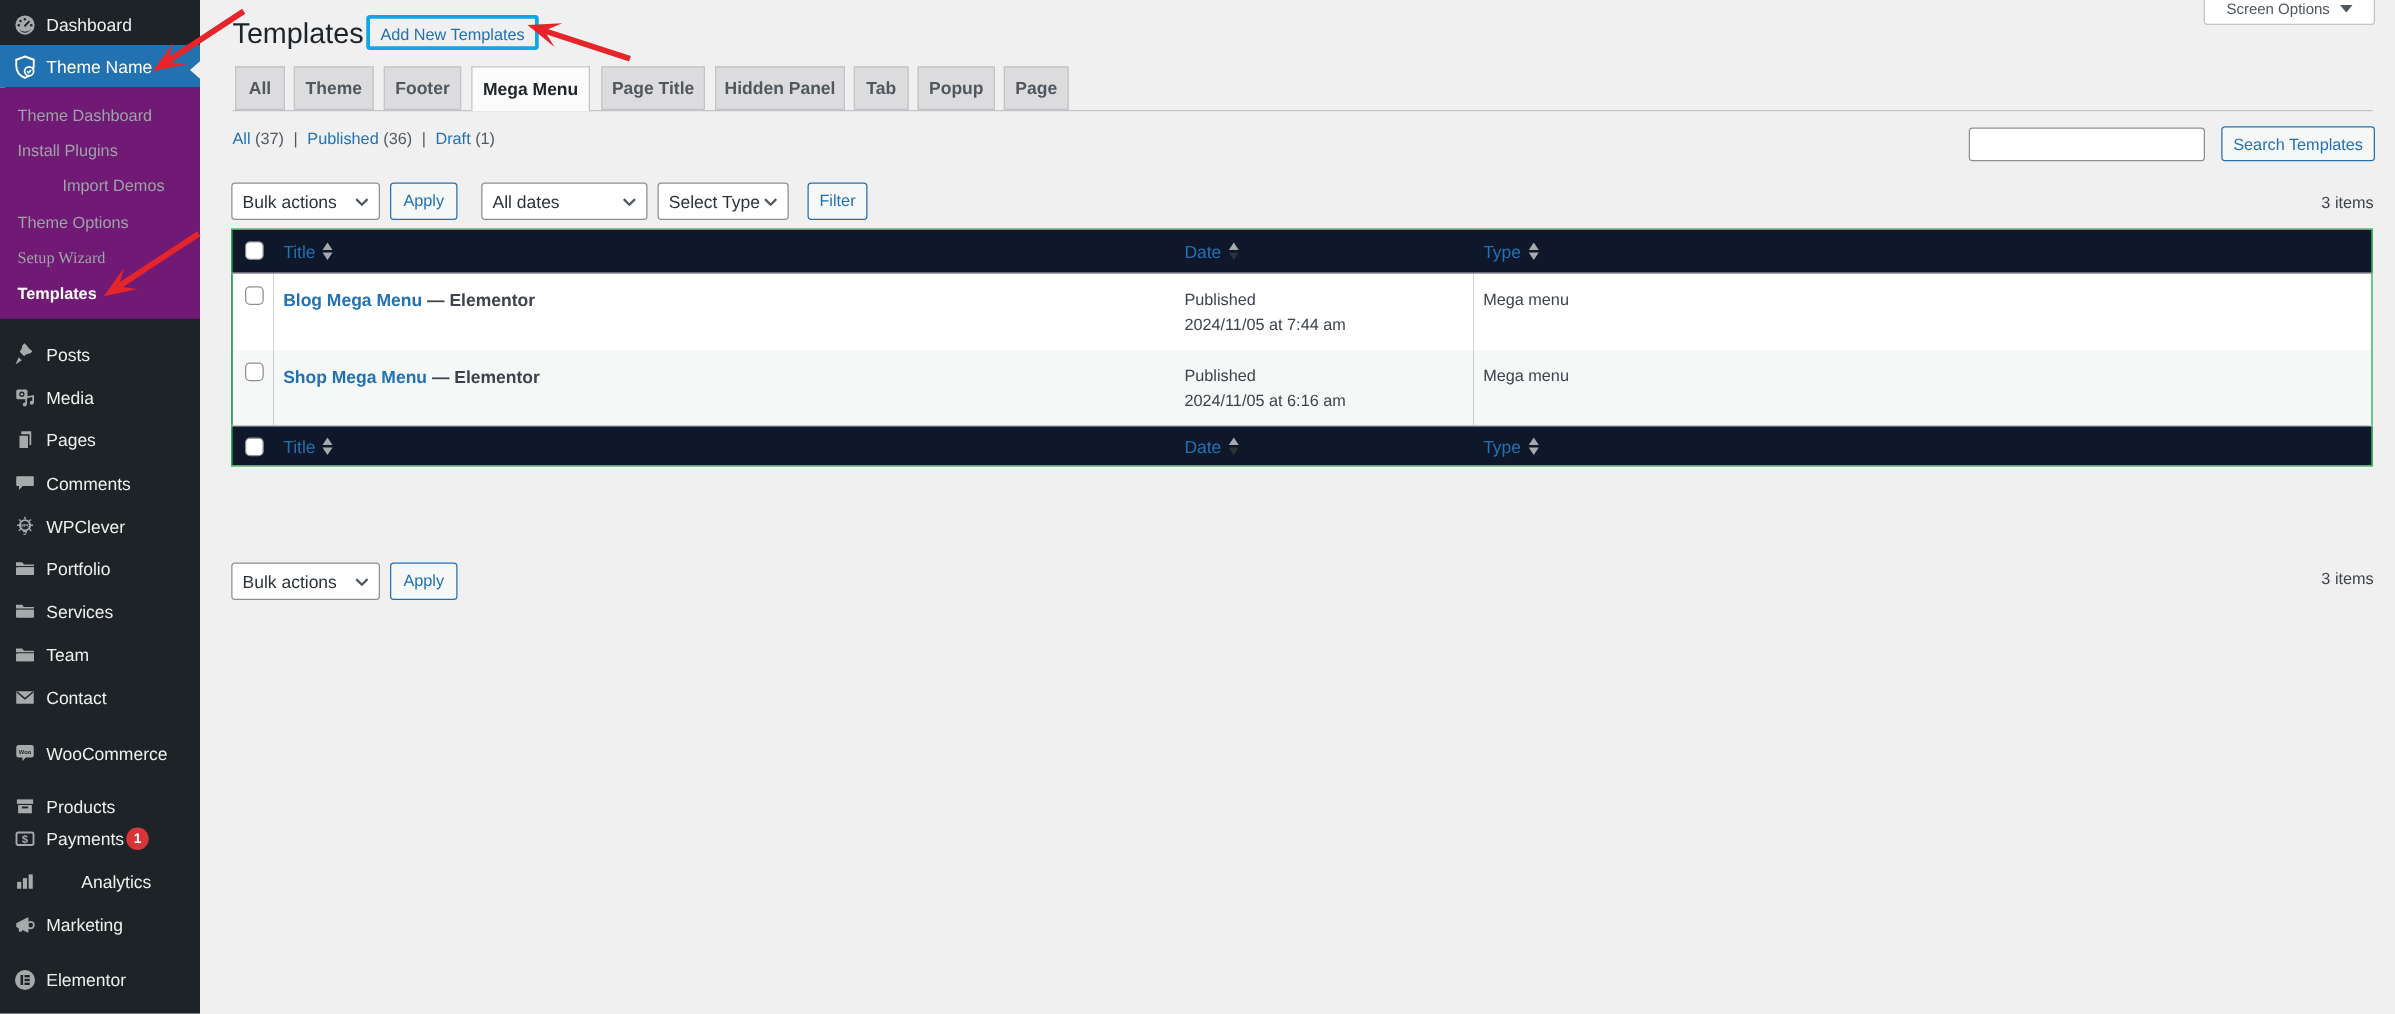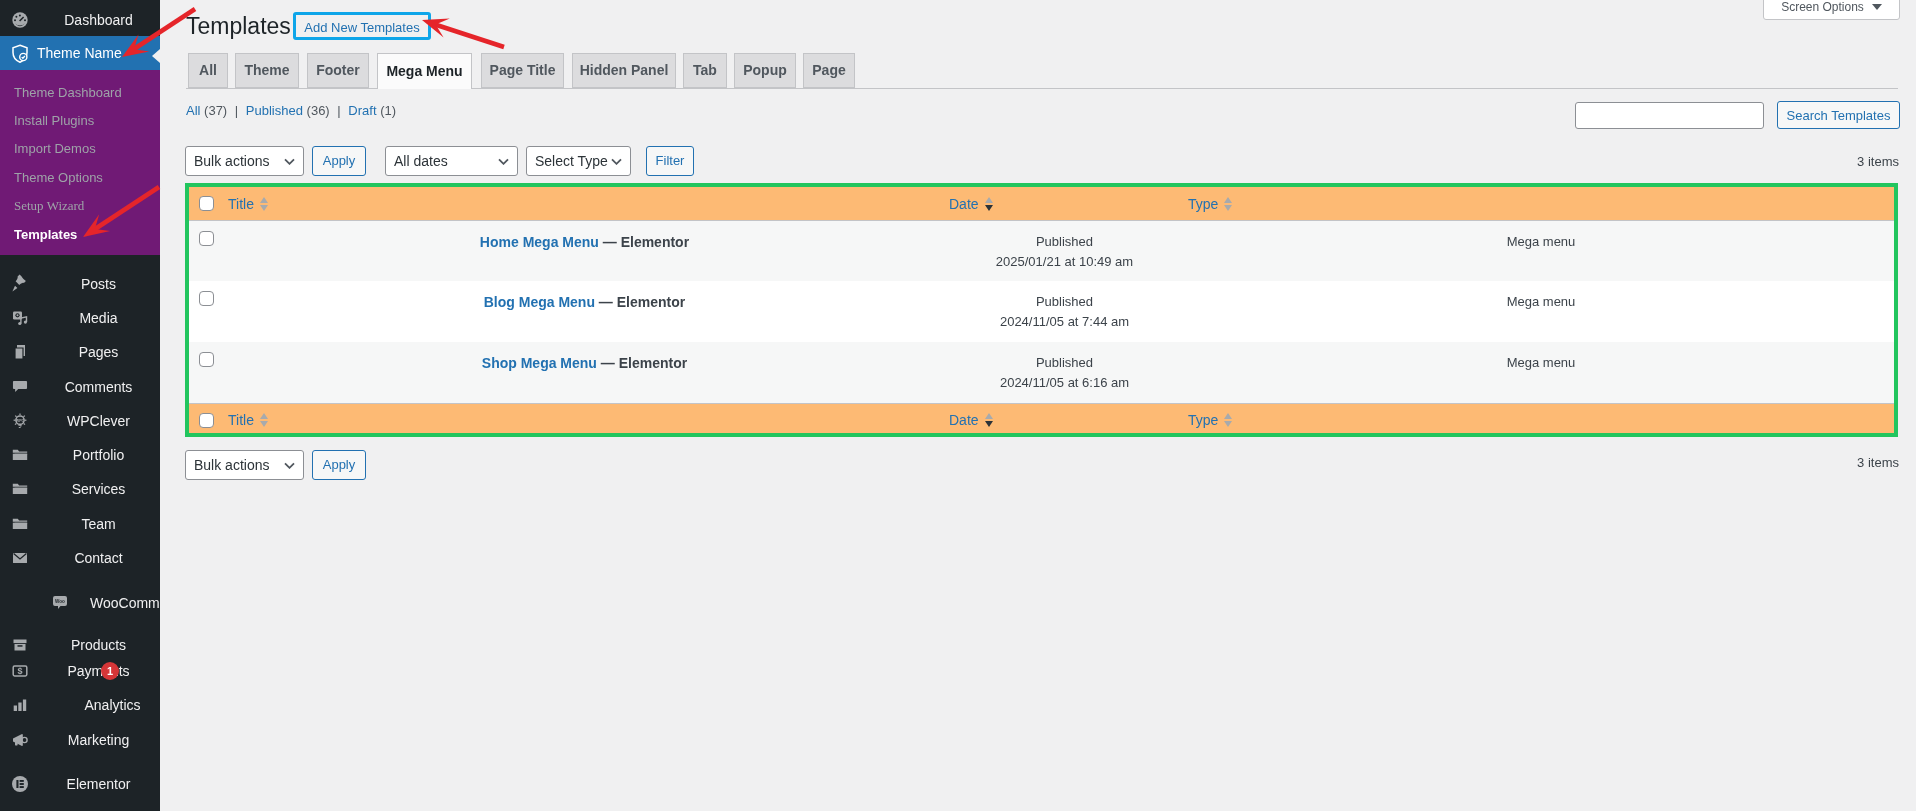--- a/index.html
+++ b/index.html
@@ -1,20 +1,20 @@
 <!DOCTYPE html>
 <html><head>
 <meta charset="utf-8">
 <style>
 * { margin:0; padding:0; box-sizing:border-box; }
 html,body { width:1916px; height:811px; overflow:hidden; }
 body { background:#f0f0f1; font-family:"Liberation Sans",sans-serif; position:relative; color:#3c434a; }
 
 #menu { position:absolute; left:0; top:0; width:160px; height:811px; background:#1d2327; }
-.mi { position:absolute; left:0; width:160px; height:34px; display:flex; align-items:center; color:#f0f0f1; font-size:14px;justify-content:center; }
+.mi { position:absolute; left:0; width:160px; height:34px; display:flex; align-items:center; color:#f0f0f1; font-size:14px; }
 .mi svg { position:absolute; left:10px; top:50%; margin-top:-10px; }
 .mi .lbl { margin-left:37px; }
 #tn { position:absolute; left:0; top:36px; width:160px; height:34px; background:#2271b1; color:#fff; font-size:14px; display:flex; align-items:center; }
 #tn:after { content:""; position:absolute; right:0; top:13px; border:7px solid transparent; border-right:8px solid #f0f0f1; }
 #tn svg { position:absolute; left:9px; top:50%; margin-top:-10px; }
 #tn .lbl { margin-left:37px; }
 #sub { position:absolute; left:0; top:70px; width:160px; height:185px; background:#701a75; }
 .smi { position:absolute; left:14px; font-size:13px; color:#9ea3a8; line-height:16px; }
 .smi.cur { color:#fff; font-weight:bold; }
 .badge { position:absolute; left:101px; top:-2px; width:18px; height:18px; background:#d63638; border-radius:50%; color:#fff; font-size:11px; line-height:18px; text-align:center; font-weight:bold; }
@@ -30,21 +30,21 @@
 #sub2 a { color:#2271b1; text-decoration:none; }
 #sub2 .cnt { color:#50575e; }
 #sub2 .sep { color:#50575e; margin:0 4px; }
 .sel { position:absolute; height:30px; background:#fff; border:1px solid #8c8f94; border-radius:3px; font-size:14px; color:#2c3338; line-height:28px; padding-left:8px; }
 .sel svg { position:absolute; right:8px; top:11px; }
 .btn { position:absolute; height:30px; background:#f6f7f7; border:1px solid #2271b1; border-radius:3px; color:#2271b1; font-size:13px; line-height:28px; text-align:center; }
 #search { position:absolute; left:1575px; top:102px; width:189px; height:27px; background:#fff; border:1px solid #8c8f94; border-radius:3px; }
 #searchbtn { left:1777px; top:101px; width:123px; height:28px; }
 .items { position:absolute; font-size:13px; color:#3c434a; }
 
-#tbl { position:absolute; left:185px; top:183px; width:1713px; border-collapse:collapse; background:#fdba74; border:4px solid #22c55e;text-align:center; }
+#tbl { position:absolute; left:185px; top:183px; width:1713px; border-collapse:collapse; background:#0f172a; border:1px solid #22c55e; }
 #tbl td { vertical-align:top; padding:0; }
 .cb { width:33px; }
 .cbx { width:15px; height:15px; background:#fff; border:1px solid #8c8f94; border-radius:4px; margin:10px 0 0 10px; }
 .hrow td { height:35px; }
 .hrow .cbx, .frow .cbx { margin-top:9px; }
 .colh { display:flex; align-items:center; gap:6px; padding:9px 0 0 8px; font-size:14px; }
 .colh a { color:#2271b1; text-decoration:none; }
 .sort { display:inline-flex; flex-direction:column; gap:2px; }
 .sort i { display:block; width:0; height:0; border-left:4.5px solid transparent; border-right:4.5px solid transparent; }
 .sort .up { border-bottom:6px solid #a7aaad; }
@@ -86,21 +86,21 @@
       <svg width="22" height="22" viewBox="0 0 22 22">
         <path d="M11 2.2 L18 4.8 V9.6 C18 14.4 15.2 17.6 11 19.3 C6.8 17.6 4 14.4 4 9.6 V4.8 Z" fill="none" stroke="#fff" stroke-width="1.5"></path>
         <circle cx="14.3" cy="14" r="3.6" fill="#2271b1" stroke="#fff" stroke-width="1.4"></circle>
         <path d="M12.7 14.1 l1.2 1.2 2-2.3" fill="none" stroke="#fff" stroke-width="1.3"></path>
       </svg>
       <span class="lbl">Theme Name</span>
     </div>
   <div id="sub">
     <div class="smi" style="top:15px;">Theme Dashboard</div>
     <div class="smi" style="top:43px;">Install Plugins</div>
-    <div class="smi" style="top:71px;">Import Demos</div>
+    <div class="smi" style="top:71px;margin-left:36px;">Import Demos</div>
     <div class="smi" style="top:100px;">Theme Options</div>
     <div class="smi" style="top:128px;font-family:Liberation Serif, serif;">Setup Wizard</div>
     <div class="smi cur" style="top:157px;">Templates</div>
   </div>
   <div class="mi" style="top:267px;">
       <svg width="20" height="20" viewBox="0 0 20 20" fill="#a7aaad">
         <path d="M11.6 2.6c.9 1.6 2.7 3.4 4.3 4.3l-2 2c-.4-.1-.9-.1-1.4 0-.9.2-1.9.7-2.5 1.3l-.7.7-3.7-3.7.7-.7c.6-.6 1.1-1.6 1.3-2.5.1-.5.1-1 0-1.4l2-2zM5 11.7l2.4 2.4-5 3.4 2.6-5.8z"></path>
       </svg>
       <span class="lbl">Posts</span>
     </div>
@@ -170,21 +170,21 @@
       </svg>
       <span class="lbl">Team</span>
     </div>
   <div class="mi" style="top:541px;">
       <svg width="20" height="20" viewBox="0 0 20 20" fill="#a7aaad">
         <rect x="3" y="5" width="14" height="10" rx="0.5"></rect>
         <path d="M3.6 5.6 L10 11 L16.4 5.6" fill="none" stroke="#1d2327" stroke-width="1.3"></path>
       </svg>
       <span class="lbl">Contact</span>
     </div>
-  <div class="mi" style="top:586px;margin-left:40px;">
+  <div class="mi" style="top:586px;">
       <svg width="20" height="20" viewBox="0 0 20 20">
         <path d="M3 5 a2 2 0 0 1 2-2 h10 a2 2 0 0 1 2 2 v6 a2 2 0 0 1-2 2 h-4.5 l-2.5 3 v-3 H5 a2 2 0 0 1-2-2 z" fill="#a7aaad"></path>
         <text x="10" y="10.3" font-size="4.6" font-weight="bold" fill="#1d2327" text-anchor="middle" font-family="Liberation Sans">Woo</text>
       </svg>
       <span class="lbl">WooCommerce</span>
     </div>
   <div class="mi" style="top:628px;">
       <svg width="20" height="20" viewBox="0 0 20 20" fill="#a7aaad">
         <rect x="3.5" y="4.5" width="13" height="3.6"></rect>
         <path d="M4.5 9h11v6.5h-11z"></path>
@@ -287,34 +287,20 @@
     <td>
           <div class="colh">
             <a>Type</a>
             <span class="sort">
               <i class="up"></i>
               <i class="dn"></i>
             </span>
           </div>
         </td>
   </tr>
-  <tr class="drow r1">
-    <td class="cb">
-          <div class="cbx"></div>
-        </td>
-    <td>
-          <div class="ttl"><a>Home Mega Menu</a> — Elementor</div>
-        </td>
-    <td>
-          <div class="dt">Published<br>2025/01/21 at 10:49 am</div>
-        </td>
-    <td>
-          <div class="dt">Mega menu</div>
-        </td>
-  </tr>
   <tr class="drow r2" style="height:60px;">
     <td class="cb">
           <div class="cbx"></div>
         </td>
     <td>
           <div class="ttl"><a>Blog Mega Menu</a> — Elementor</div>
         </td>
     <td>
           <div class="dt">Published<br>2024/11/05 at 7:44 am</div>
         </td>

